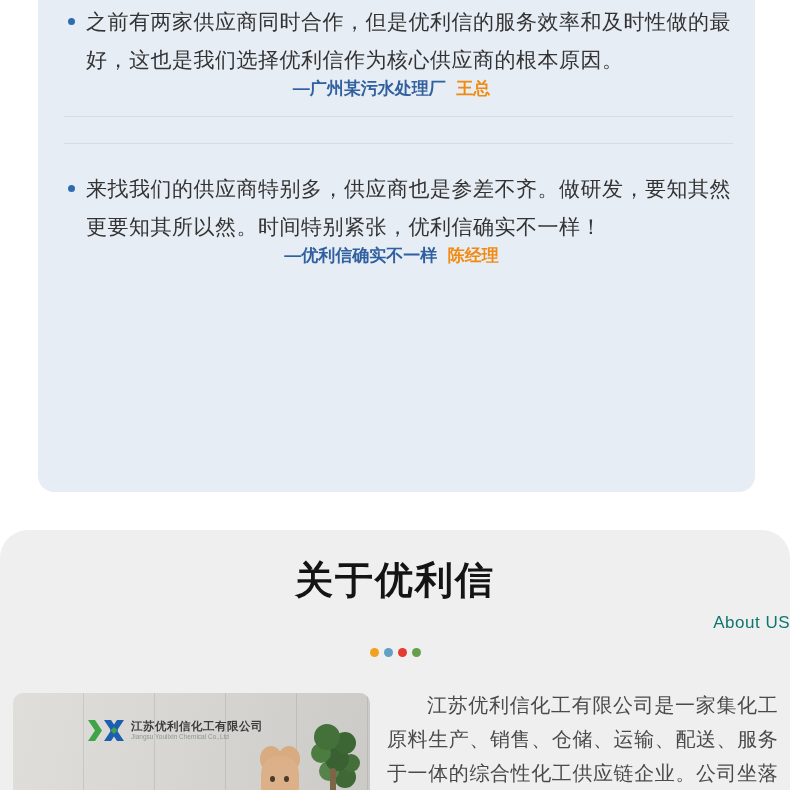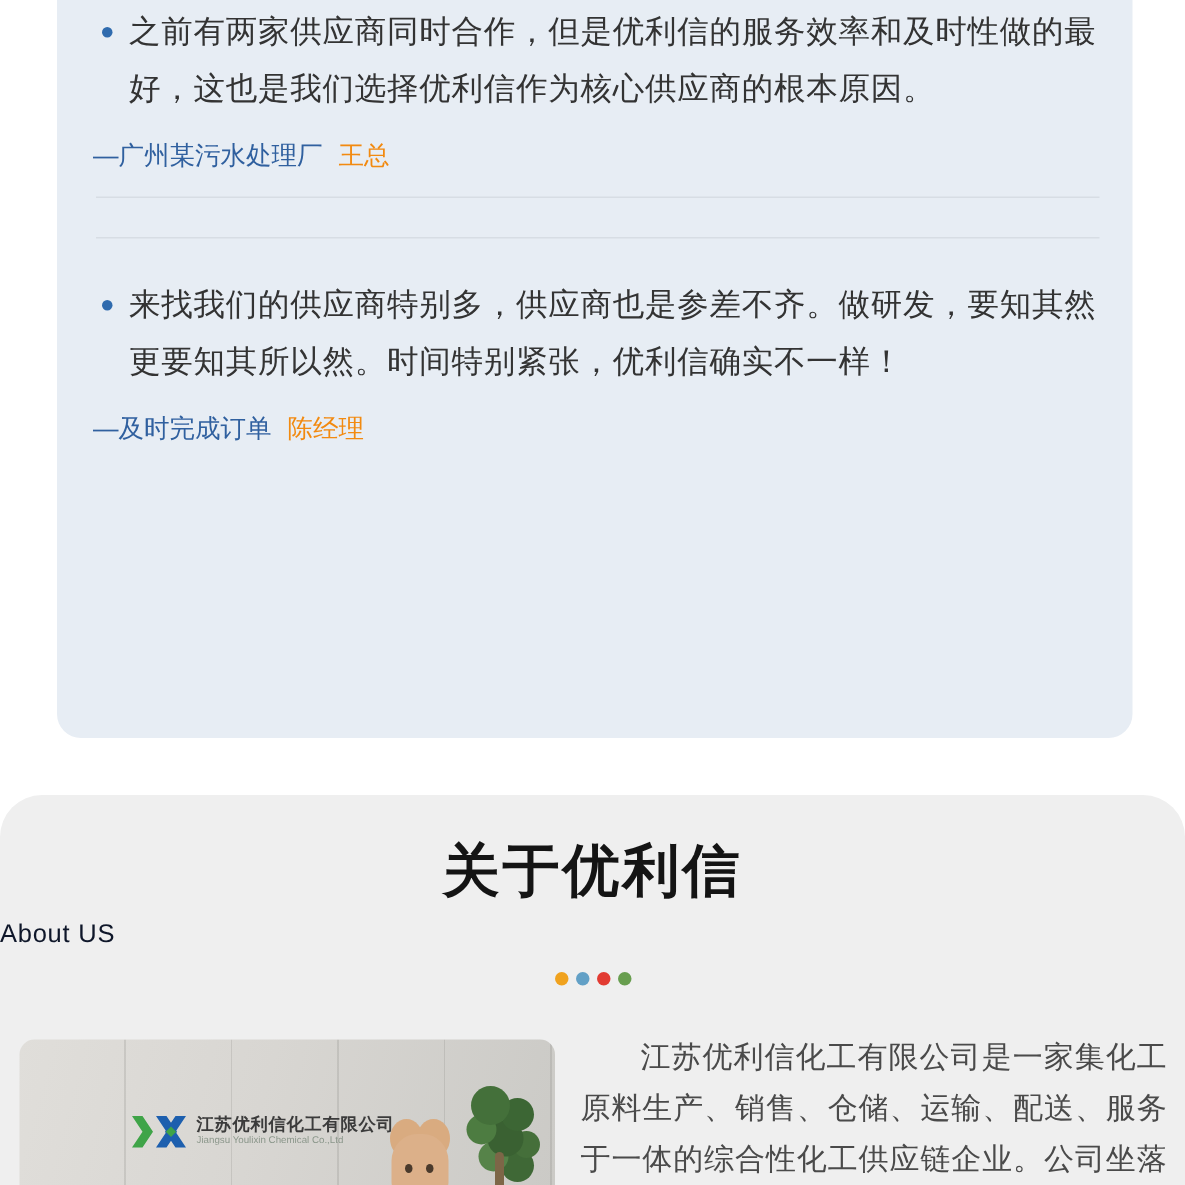--- a/index.html
+++ b/index.html
@@ -30,25 +30,24 @@
     margin:15px 11px 0 6px;
   }
   .quote-text {
     flex:1;
     font-size:21px;
     line-height:38px;
     color:#333333;
     letter-spacing:0.5px;
   }
   .attribution {
-    text-align:left;
+    text-align:center;
     padding-right:14px;
-    margin-top:15px;
     font-size:17px;
-    font-weight:normal;
+    font-weight:bold;
     line-height:20px;
   }
   .attribution .company { color:#30609f; }
   .attribution .person  { color:#f28a10; margin-left:6px; }
   .divider {
     border:none;
     border-top:1px solid #d7dde4;
     margin:17px 2px 26px 2px;
   }
 
@@ -63,23 +62,23 @@
   .about-title {
     margin-top:25px;
     text-align:center;
     font-size:38px;
     font-weight:900;
     color:#141414;
     letter-spacing:2px;
   }
   .about-subtitle {
     margin-top:7px;
-    text-align:left;
+    text-align:right;
     font-size:17px;
-    color:#0f172a;
+    color:#0f766e;
     letter-spacing:0.5px;
   }
   .dots-row {
     margin-top:15px;
     display:flex;
     justify-content:center;
     gap:5px;
   }
   .dot { width:9px; height:9px; border-radius:50%; background:#ccc; }
 
@@ -99,21 +98,21 @@
     border-radius:10px 10px 0 0;
     overflow:hidden;
     background:linear-gradient(105deg,#e0deda 0%,#d8d6d2 45%,#cbcac6 100%);
   }
   .photo .seams {
     position:absolute; inset:0;
     background:repeating-linear-gradient(90deg, transparent 0 70px, rgba(110,110,105,0.18) 70px 71px);
   }
   .wall-logo {
     position:absolute; left:74px; top:25px;
-    display:flex; align-items:center; gap:6px;margin-top:24px;
+    display:flex; align-items:center; gap:6px;
   }
   .logo-text .cn {
     font-size:11.5px; font-weight:bold; color:#3b3b3b; letter-spacing:0.5px;
     line-height:13px; white-space:nowrap;
   }
   .logo-text .en {
     font-size:6.5px; color:#8b978b; line-height:8px; white-space:nowrap;
   }
   .mascot {
     position:absolute; left:247px; bottom:-4px;
@@ -184,21 +183,21 @@
   </div>
 
   <hr class="divider">
 
   <div class="quote-item">
     <div class="quote-row">
       <span class="bullet"></span>
       <p class="quote-text">来找我们的供应商特别多，供应商也是参差不齐。做研发，要知其然更要知其所以然。时间特别紧张，优利信确实不一样！</p>
     </div>
     <div class="attribution">
-      <span class="company">—及时完成订单</span>
+      <span class="company">—优利信确实不一样</span>
       <span class="person">陈经理</span>
     </div>
   </div>
 
 </section>
 
 <section class="about-section">
 
   <h2 class="about-title">关于优利信</h2>
   <div class="about-subtitle">About US</div>

